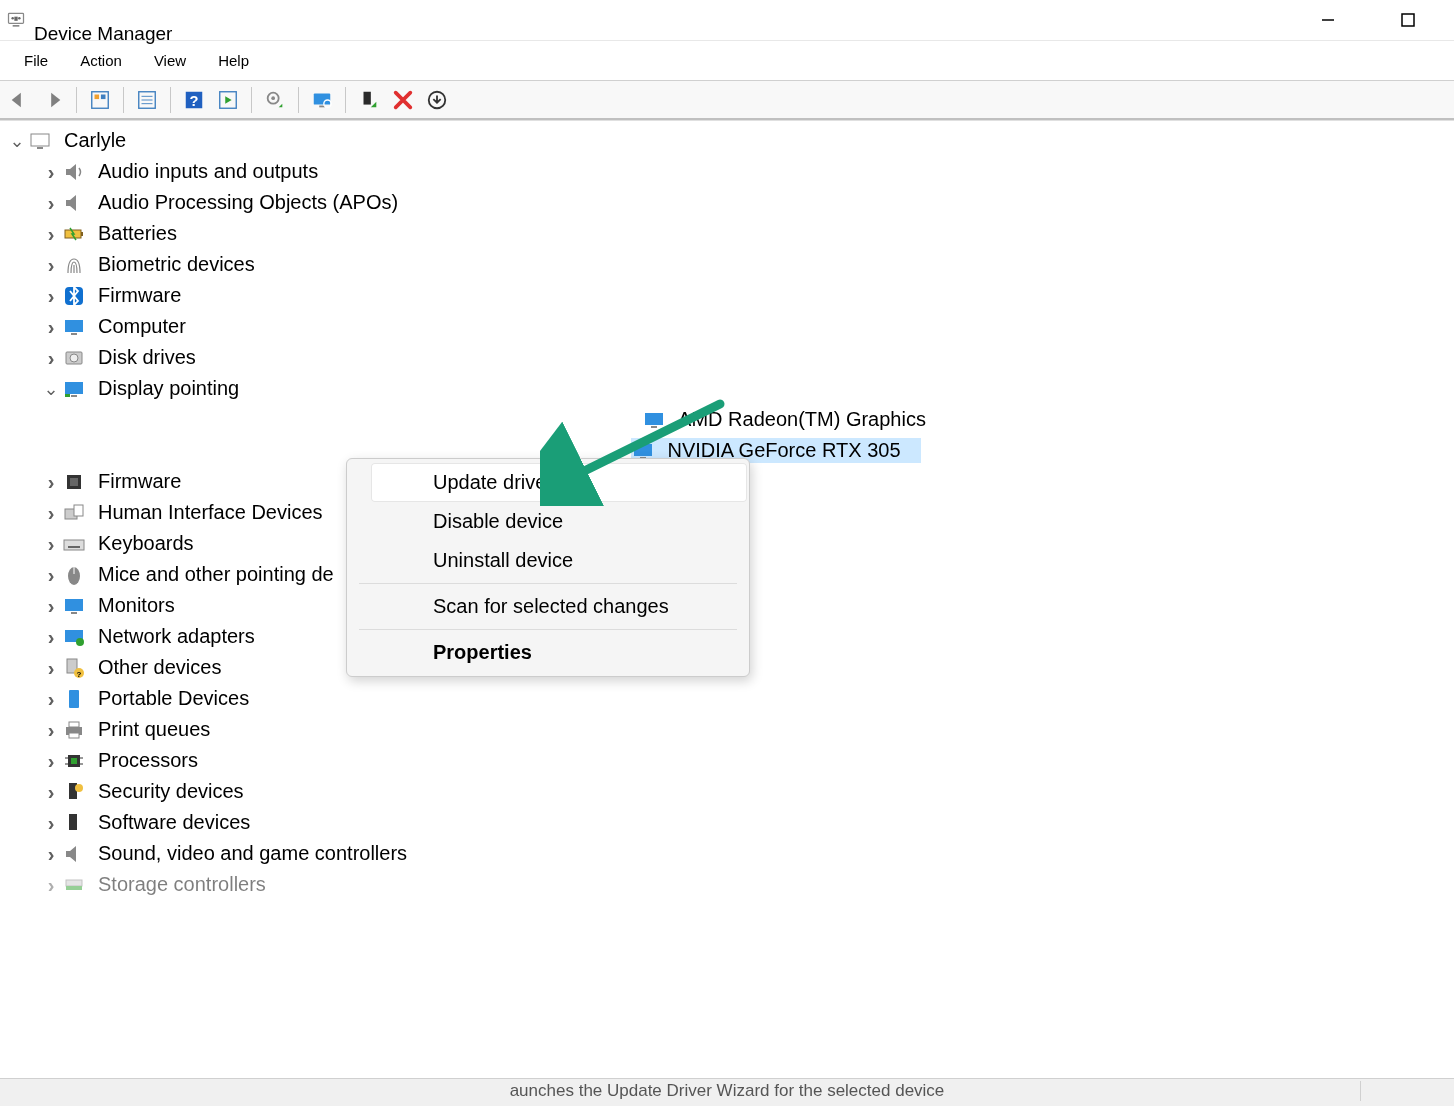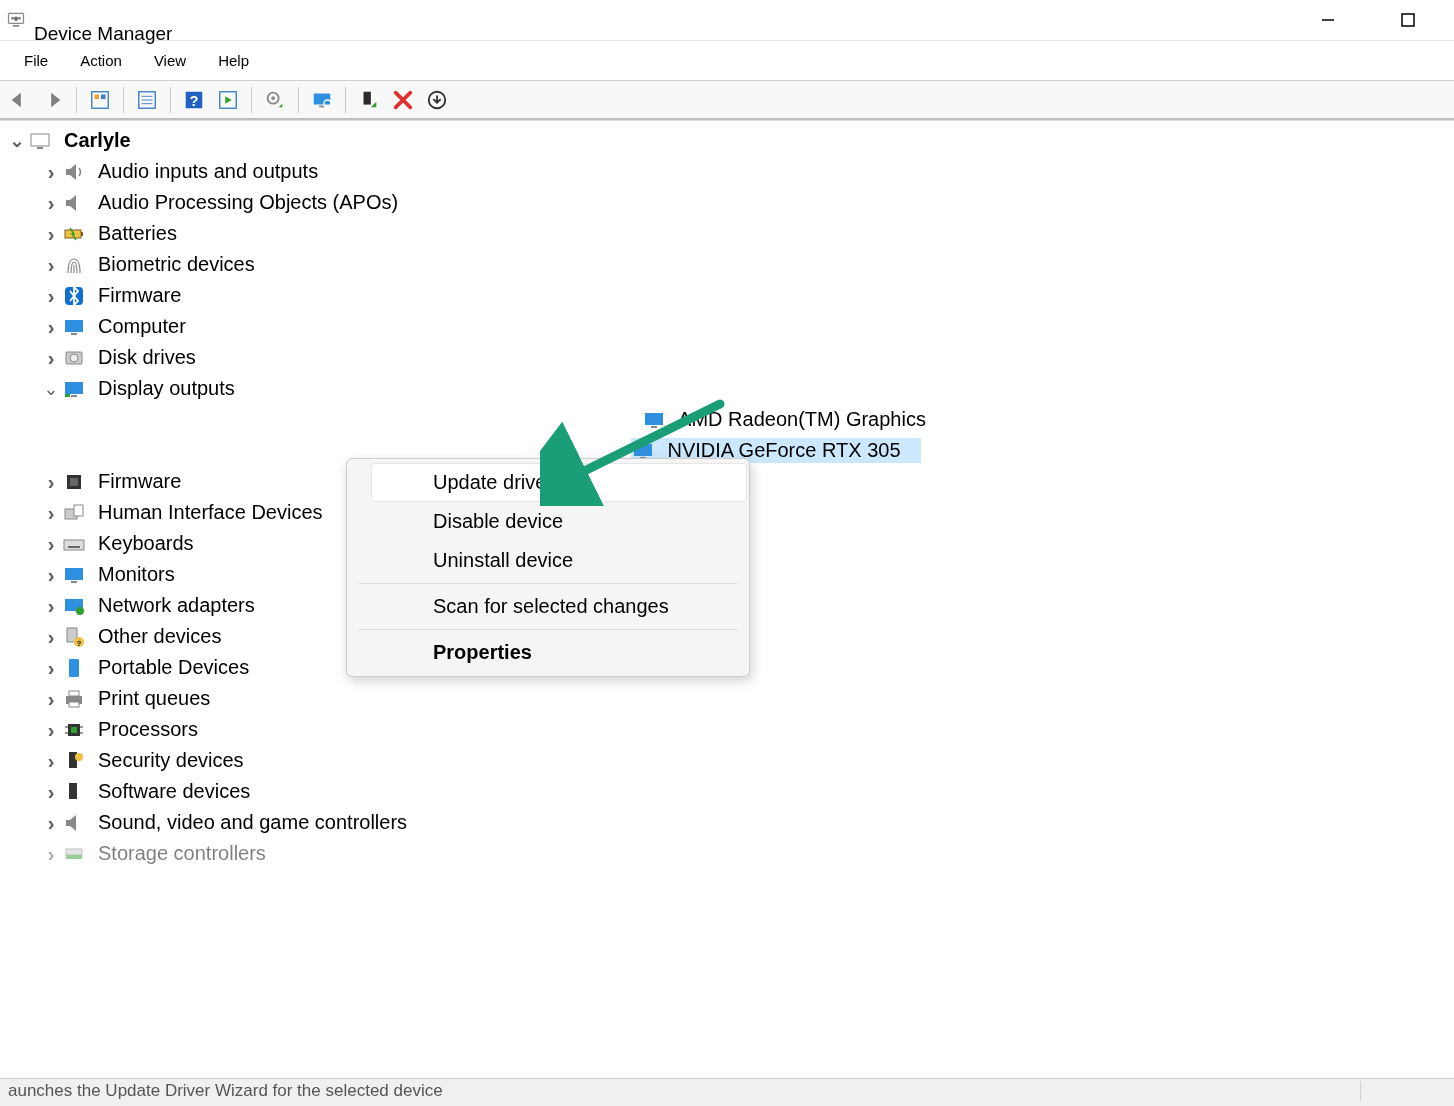--- a/index.html
+++ b/index.html
@@ -86,21 +86,21 @@
   .expander.right::before { content: "›"; font-size: 20px; line-height: 10px; font-weight: bold;}
   .node-icon {
     width: 24px; height: 24px;
     margin-right: 8px;
     display: inline-flex; align-items: center; justify-content: center;
   }
   .node-label { font-size: 20px; padding: 1px 4px; }
   .selected .node-label { background: #cce8ff; }
   .selected-row { background: #cce8ff; display: inline-flex; align-items: center; padding-right: 16px; }
 
-  .depth0 { padding-left: 6px; font-weight: bold; }
+  .depth0 { padding-left: 6px; }
   .depth1 { padding-left: 40px; }
   .depth2 { padding-left: 98px; justify-content: center; }
 
   
   .context-menu {
     position: absolute;
     left: 346px;
     top: 458px;
     width: 404px;
     background: #f5f5f5;
@@ -133,20 +133,21 @@
     position: absolute;
     bottom: 0; left: 0; right: 0;
     height: 28px;
     background: #f0f0f0;
     border-top: 1px solid #d0d0d0;
     font-size: 17px;
     padding: 2px 8px;
     color: #555;
     white-space: nowrap;
     overflow: hidden;
+    text-align: center;
   }
   .statusbar .right-box {
     position: absolute; right: 4px; top: 2px;
     width: 90px; height: 20px; border-left: 1px solid #d0d0d0;
   }
 </style>
 </head>
 <body>
 
 <div class="titlebar">
@@ -341,21 +342,21 @@
   </div>
   <div class="node depth1">
     <span class="expander down"></span>
     <span class="node-icon">
         <svg viewBox="0 0 24 24">
           <rect x="3" y="5" width="18" height="12" fill="#3090e0"></rect>
           <rect x="9" y="18" width="6" height="2" fill="#888"></rect>
           <rect x="3" y="17" width="5" height="3" fill="#30a030"></rect>
         </svg>
       </span>
-    <span class="node-label">Display outputs</span>
+    <span class="node-label">Display pointing</span>
   </div>
   <div class="node depth2">
     <span class="expander"></span>
     <span class="node-icon">
         <svg viewBox="0 0 24 24">
           <rect x="3" y="5" width="18" height="12" fill="#3090e0"></rect>
           <rect x="9" y="18" width="6" height="2" fill="#888"></rect>
         </svg>
       </span>
     <span class="node-label">AMD Radeon(TM) Graphics</span>
@@ -401,20 +402,30 @@
           <line x1="11" y1="11" x2="11" y2="11" stroke="#666" stroke-width="2"></line>
           <rect x="6" y="14" width="12" height="2" fill="#666"></rect>
         </svg>
       </span>
     <span class="node-label">Keyboards</span>
   </div>
   <div class="node depth1">
     <span class="expander right"></span>
     <span class="node-icon">
         <svg viewBox="0 0 24 24">
+          <ellipse cx="12" cy="13" rx="6" ry="9" fill="#888"></ellipse>
+          <line x1="12" y1="4" x2="12" y2="11" stroke="#fff"></line>
+        </svg>
+      </span>
+    <span class="node-label">Mice and other pointing de</span>
+  </div>
+  <div class="node depth1">
+    <span class="expander right"></span>
+    <span class="node-icon">
+        <svg viewBox="0 0 24 24">
           <rect x="3" y="5" width="18" height="12" fill="#3090e0"></rect>
           <rect x="9" y="18" width="6" height="2" fill="#888"></rect>
         </svg>
       </span>
     <span class="node-label">Monitors</span>
   </div>
   <div class="node depth1">
     <span class="expander right"></span>
     <span class="node-icon">
         <svg viewBox="0 0 24 24">

